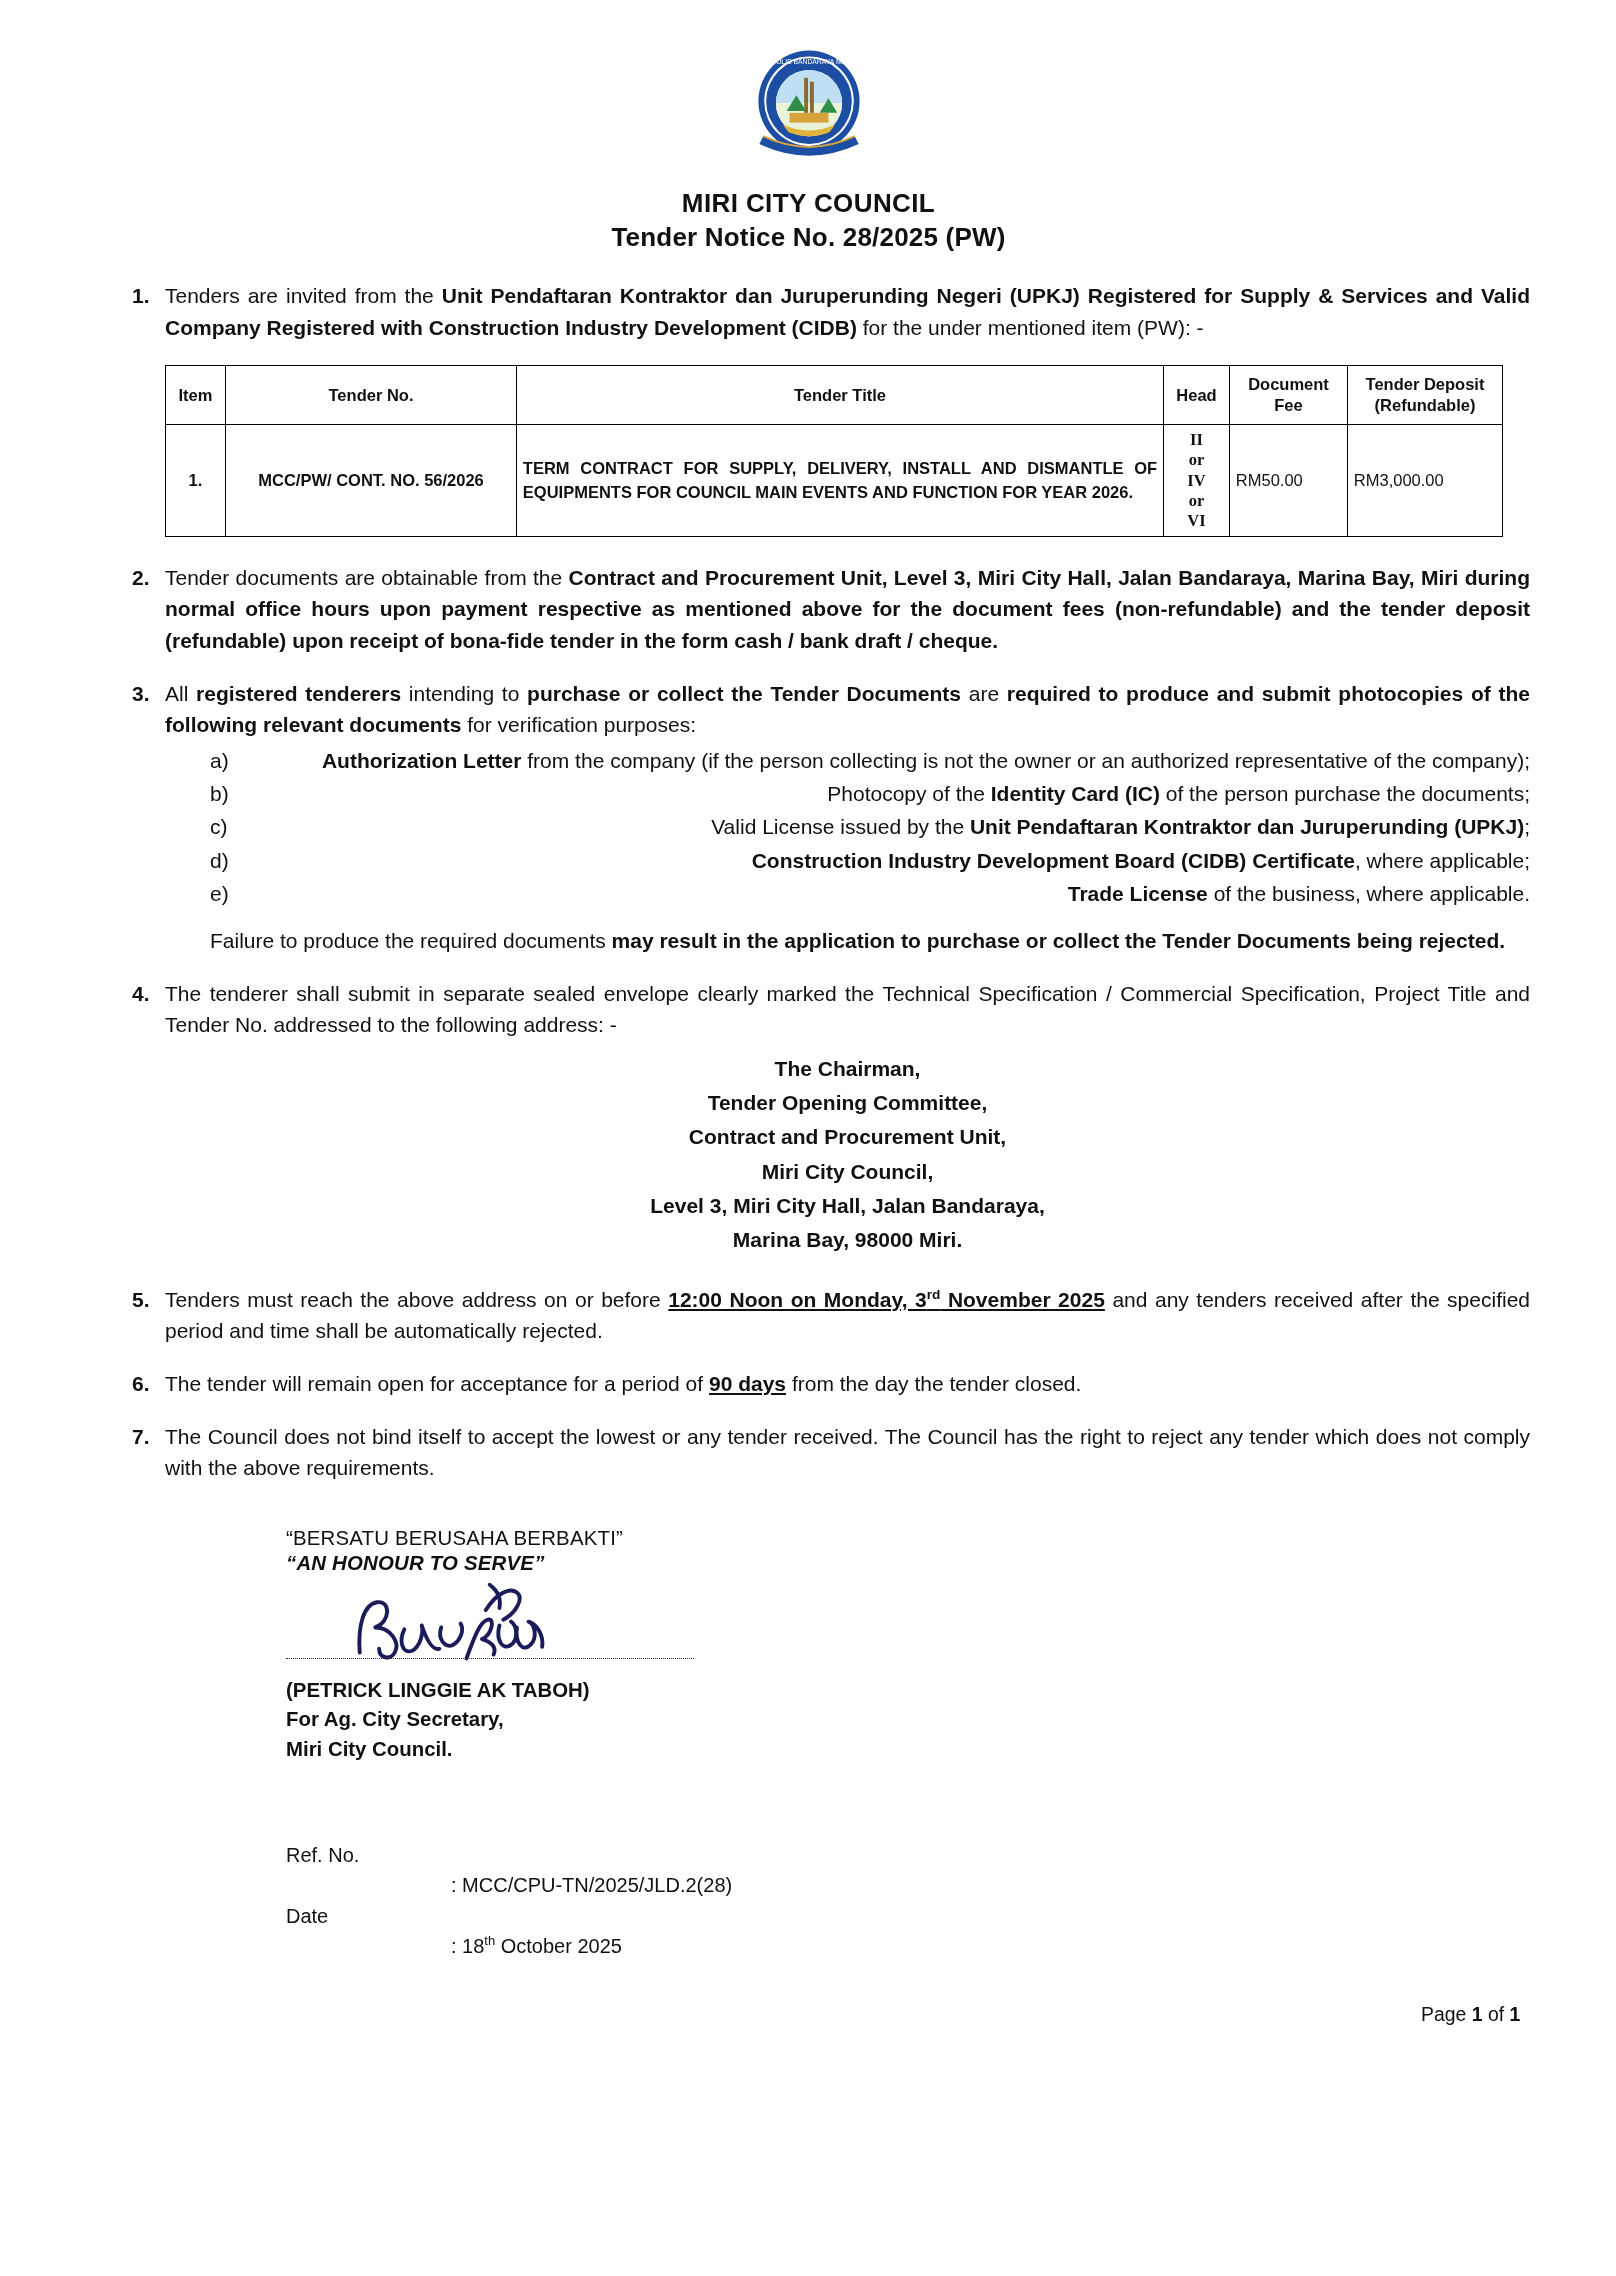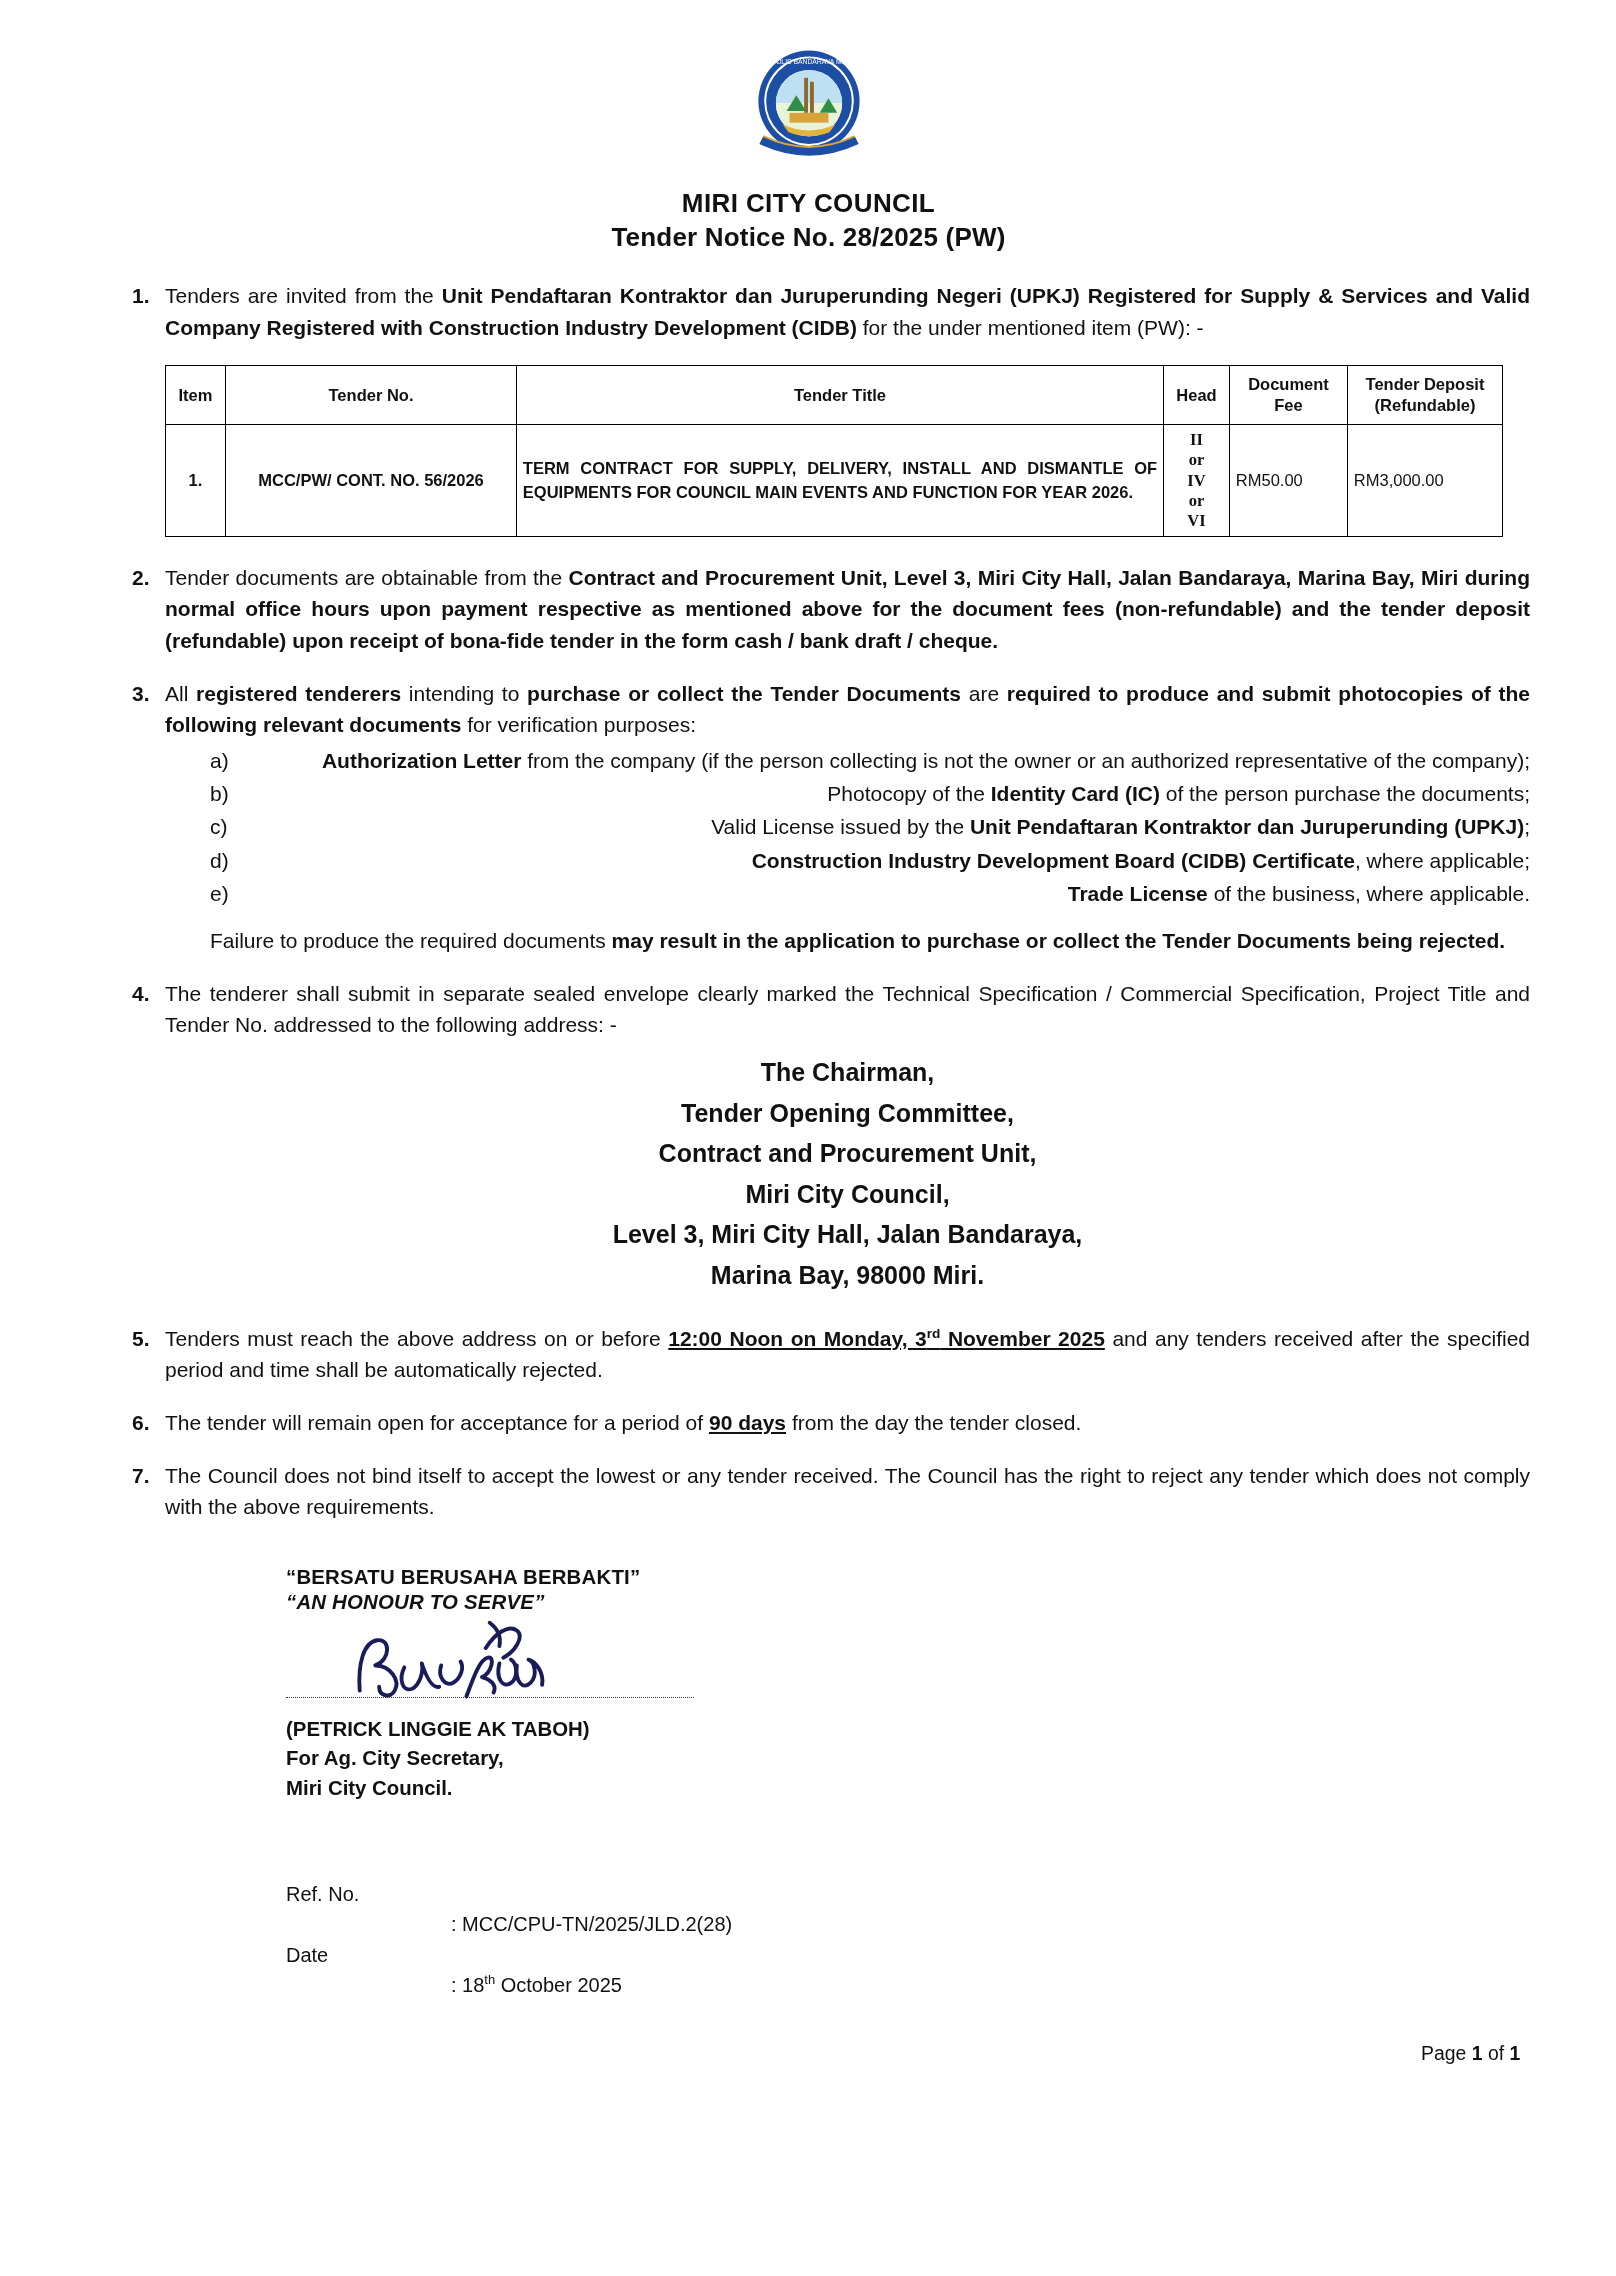--- a/index.html
+++ b/index.html
@@ -147,32 +147,32 @@
     font-size: 21px;
     line-height: 1.5;
     text-align: justify;
     margin-top: 15.5px;
   }
 
   
   .address {
     text-align: center;
     font-weight: bold;
-    font-size: 25px;
+    font-size: 21px;
     line-height: 1.62;
     margin: 11.6px 0 5.8px 0;
   }
 
   
   .sign-block {
     padding-left: 199px;
     margin-top: 43px;
   }
   .motto1 {
-    font-weight: bold;
+    font-weight: normal;
     font-size: 20.4px;
     letter-spacing: 0.2px;
   }
   .motto2 {
     font-weight: bold;
     font-style: italic;
     font-size: 20.4px;
     letter-spacing: 0.2px;
     margin-top: 1.9px;
   }

